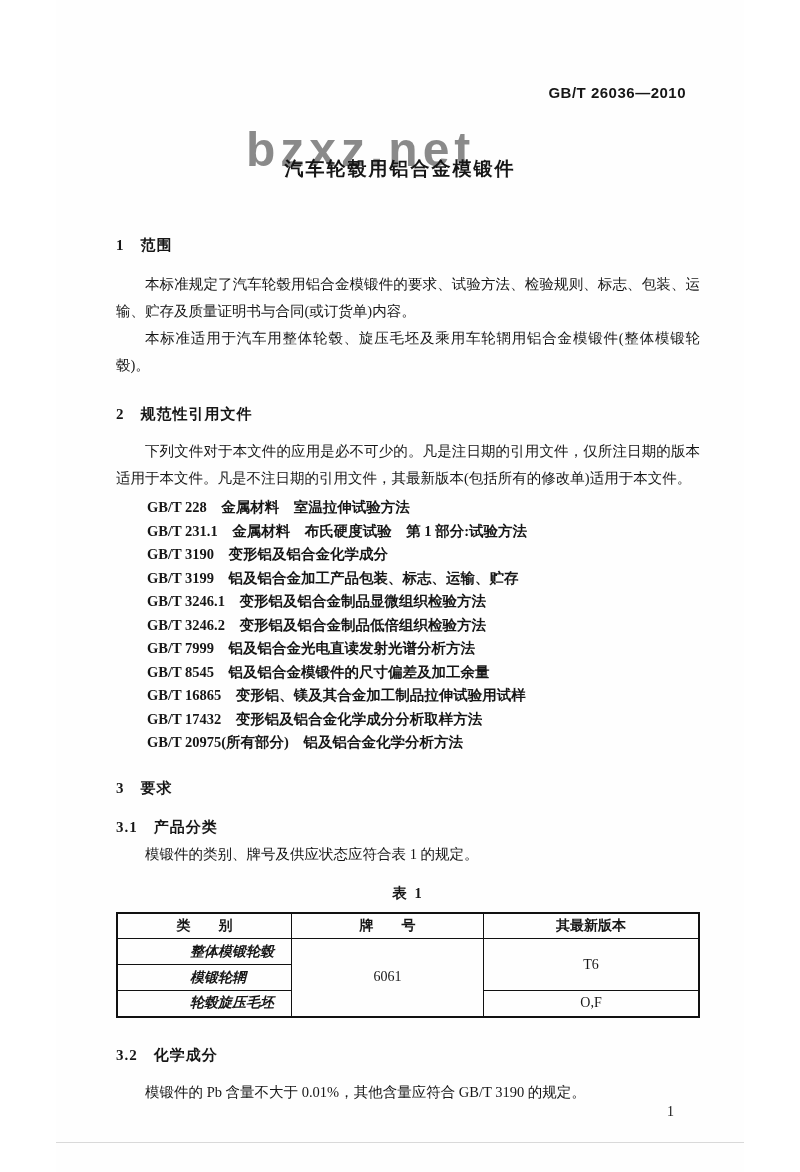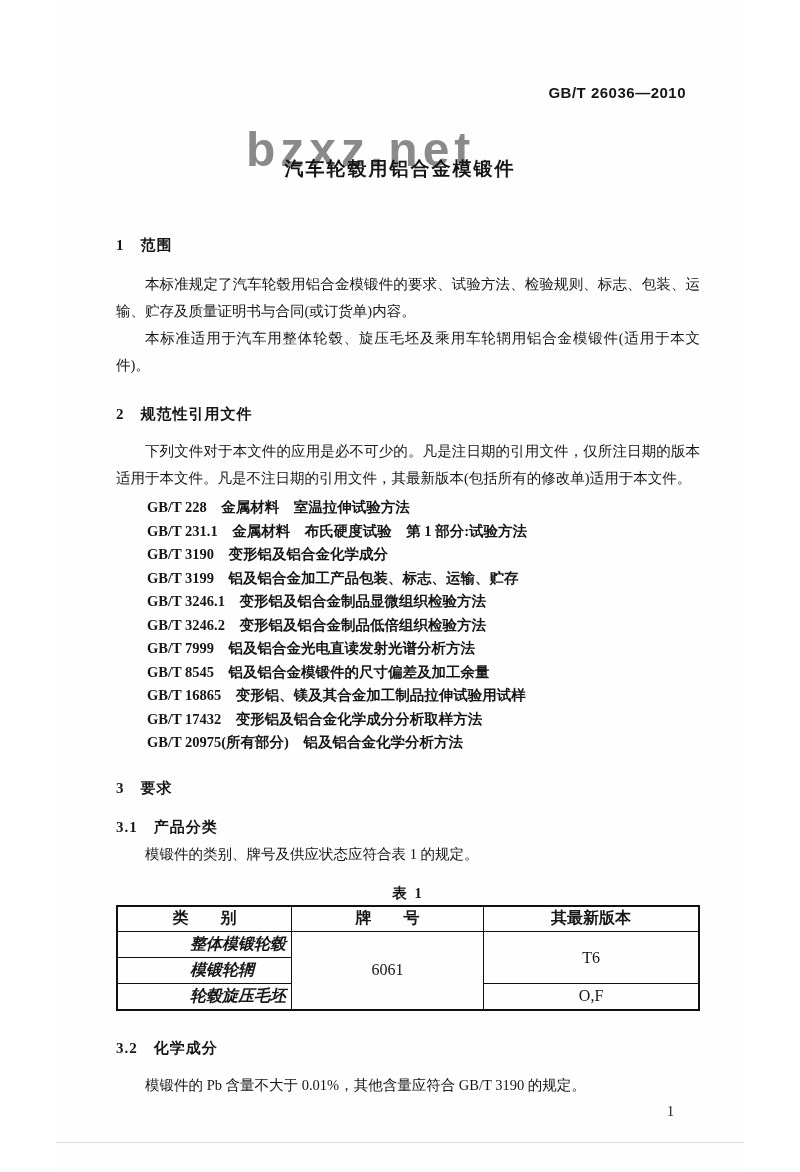--- a/index.html
+++ b/index.html
@@ -46,22 +46,22 @@
     white-space:nowrap; overflow:hidden;
   }
   #s3-heading { margin-top:24px; }
   #s31-heading { margin-top:20px; }
   #s31-p { margin-top:4px; }
   .table-caption {
     margin-top:16px; text-align:center; font-weight:bold; font-size:14.5px;
     letter-spacing:2px;
   }
   table.std-table {
-    width:100%; margin-top:2px; border-collapse:collapse;
-    border:2px solid #111; font-size:16px;
+    width:100%; margin-top:9px; border-collapse:collapse;
+    border:2px solid #111; font-size:14px;
   }
   table.std-table th, table.std-table td {
     border:1px solid #111; height:26px; text-align:center;
     vertical-align:middle; padding:1px 4px;
   }
   table.std-table th { font-weight:bold; }
   table.std-table td.cat {
     text-align:left; padding-left:72px; font-weight:bold;font-style:italic;
   }
   #s32-heading { margin-top:28px; }
@@ -82,21 +82,21 @@
   <div class="doc-number">GB/T 26036—2010</div>
 
   <div class="watermark">bzxz.net</div>
 
   <div class="doc-title">汽车轮毂用铝合金模锻件</div>
 
   <div class="content">
 
     <div class="sec-heading" id="s1-heading">1　范围</div>
     <p class="para" id="s1-p1">本标准规定了汽车轮毂用铝合金模锻件的要求、试验方法、检验规则、标志、包装、运输、贮存及质量证明书与合同(或订货单)内容。</p>
-    <p class="para">本标准适用于汽车用整体轮毂、旋压毛坯及乘用车轮辋用铝合金模锻件(适用于本文件)。</p>
+    <p class="para">本标准适用于汽车用整体轮毂、旋压毛坯及乘用车轮辋用铝合金模锻件(整体模锻轮毂)。</p>
 
     <div class="sec-heading" id="s2-heading">2　规范性引用文件</div>
     <p class="para" id="s2-intro">下列文件对于本文件的应用是必不可少的。凡是注日期的引用文件，仅所注日期的版本适用于本文件。凡是不注日期的引用文件，其最新版本(包括所有的修改单)适用于本文件。</p>
     <ul class="ref-list">
       <li>GB/T 228　金属材料　室温拉伸试验方法</li>
       <li>GB/T 231.1　金属材料　布氏硬度试验　第 1 部分:试验方法</li>
       <li>GB/T 3190　变形铝及铝合金化学成分</li>
       <li>GB/T 3199　铝及铝合金加工产品包装、标志、运输、贮存</li>
       <li>GB/T 3246.1　变形铝及铝合金制品显微组织检验方法</li>
       <li>GB/T 3246.2　变形铝及铝合金制品低倍组织检验方法</li>

